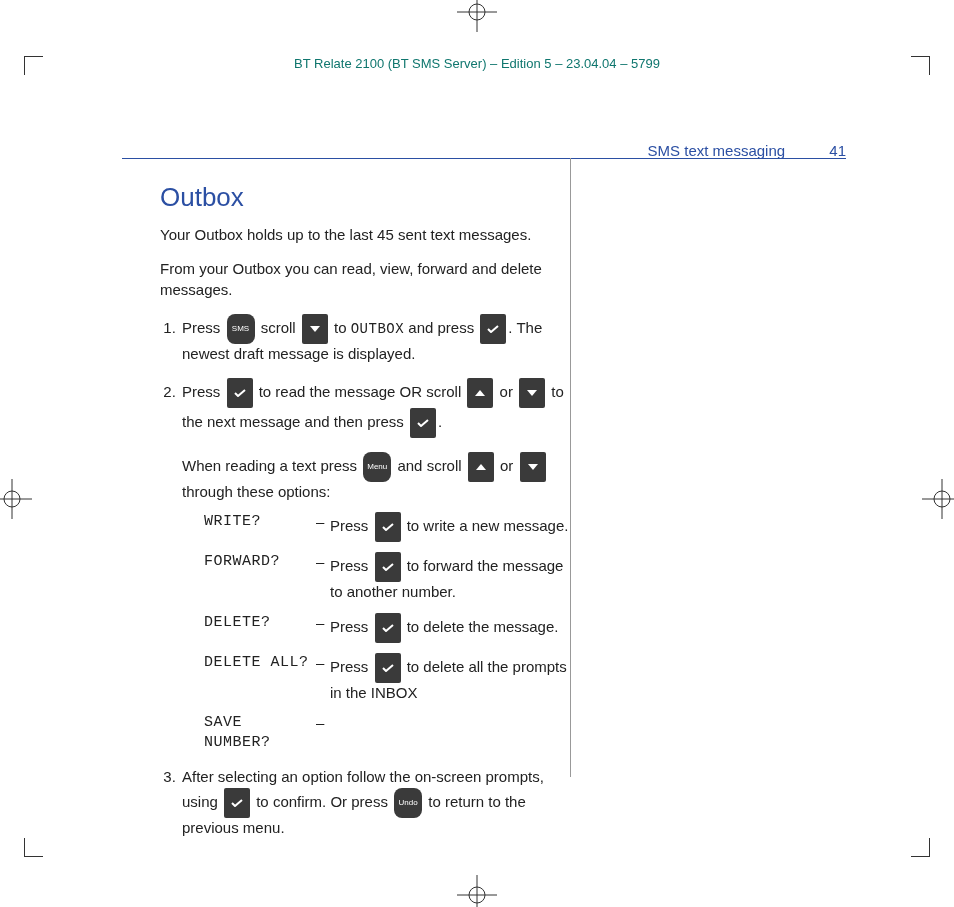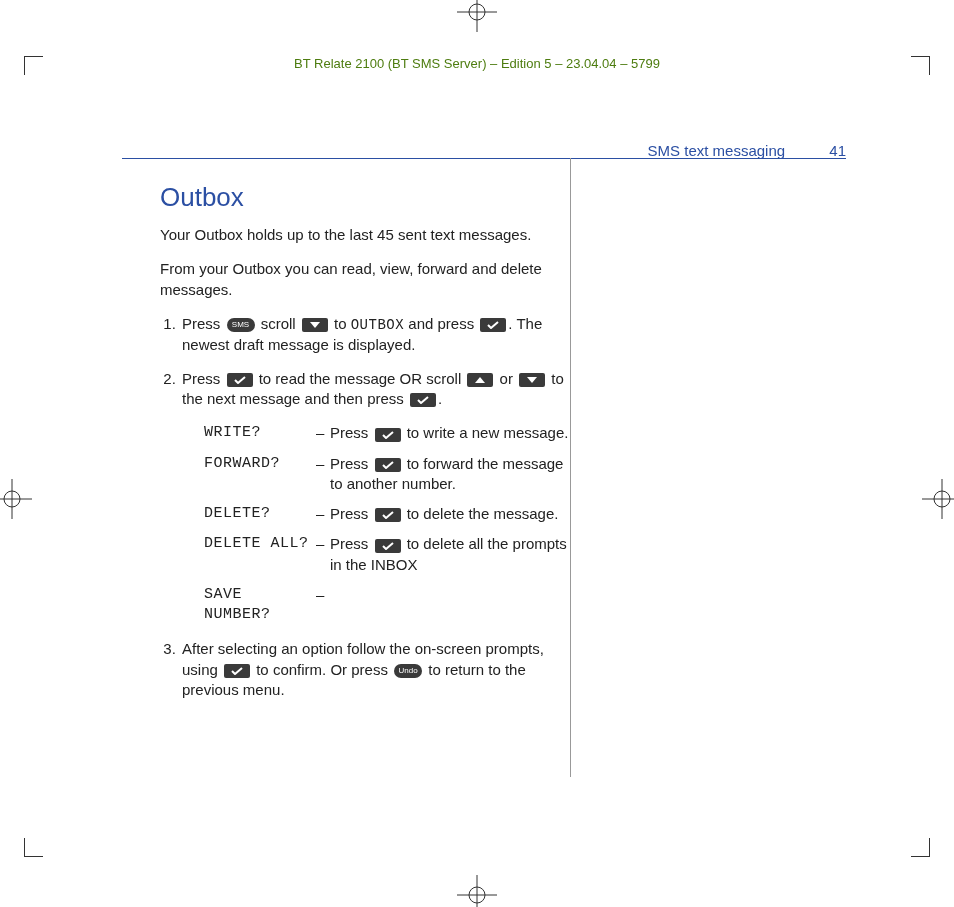--- a/index.html
+++ b/index.html
@@ -1,17 +1,17 @@
 <!DOCTYPE html>
 <html><head>
 <meta charset="utf-8">
 <style>
   html,body{margin:0;padding:0;background:#fff;font-family:"Segoe UI",Arial,sans-serif;color:#222;}
   .page{position:relative;width:954px;height:907px;margin:0 auto;}
-  .header-line{position:absolute;top:56px;left:24px;right:24px;font-size:13px;text-align:center;color:#4d7c0f;}
+  .header-line{position:absolute;top:56px;left:24px;right:24px;font-size:13px;text-align:center;color:#0f766e;}
   .corner-nw{position:absolute;top:56px;left:24px;border-top:1px solid #333;border-left:1px solid #333;width:18px;height:18px;}
   .corner-ne{position:absolute;top:56px;right:24px;border-top:1px solid #333;border-right:1px solid #333;width:18px;height:18px;}
   .corner-sw{position:absolute;bottom:50px;left:24px;border-bottom:1px solid #333;border-left:1px solid #333;width:18px;height:18px;}
   .corner-se{position:absolute;bottom:50px;right:24px;border-bottom:1px solid #333;border-right:1px solid #333;width:18px;height:18px;}
   .reg-top{position:absolute;top:-10px;left:50%;transform:translateX(-50%);}
   .reg-bot{position:absolute;bottom:-10px;left:50%;transform:translateX(-50%);}
   .reg-left{position:absolute;left:-10px;top:55%;transform:translateY(-50%);}
   .reg-right{position:absolute;right:-10px;top:55%;transform:translateY(-50%);}
   .regmark svg{display:block;}
   .running-head{position:absolute;top:142px;right:108px;font-size:15px;}
@@ -22,21 +22,21 @@
   .content{position:absolute;top:180px;left:138px;width:420px;font-size:15px;line-height:1.35;margin-left:22px;}
   h1{color:#2b4fa3;font-weight:400;font-size:26px;margin:0 0 10px 0;}
   p{margin:0 0 14px 0;}
   ol{padding-left:20px;margin:0;}
   ol li{margin-bottom:14px;padding-left:2px;}
   .opts{margin:10px 0 14px 22px;}
   .opt-row{display:flex;align-items:flex-start;margin-bottom:10px;}
   .opt-label{font-family:"Courier New",monospace;letter-spacing:0.5px;font-size:15px;width:112px;flex-shrink:0;}
   .opt-dash{flex-shrink:0;width:14px;}
   .opt-desc{flex:1;}
-  .key{display:inline-flex;align-items:center;justify-content:center;vertical-align:middle;height:14px;min-width:22px;padding:0 2px;border-radius:2px;background:#3a3a3a;color:#fff;font-size:8px;line-height:14px;margin:0 2px;}
+  .key{display:inline-flex;align-items:center;justify-content:center;vertical-align:middle;height:30px;min-width:22px;padding:0 2px;border-radius:2px;background:#3a3a3a;color:#fff;font-size:8px;line-height:14px;margin:0 2px;}
   .key.oval{border-radius:8px;min-width:24px;}
   .key svg{display:block;}
   .lcd{font-family:"Courier New",monospace;letter-spacing:0.5px;font-size:14px;}
 </style>
 </head>
 <body>
 
 <div class="page">
 
   <div class="header-line">BT Relate 2100 (BT SMS Server) – Edition 5 – 23.04.04 – 5799</div>
@@ -113,20 +113,31 @@
             </span><span> or </span><span class="key">
               <svg width="12" height="8">
                 <polygon points="1,1 11,1 6,7" fill="#fff"></polygon>
               </svg>
             </span><span> to the next message and then press </span><span class="key">
               <svg width="14" height="8">
                 <polyline points="2,4 5,7 12,1" fill="none" stroke="#fff" stroke-width="2"></polyline>
               </svg>
             </span><span>.</span>
         </p>
+        <p style="margin:0 0 10px 0;">
+          <span>When reading a text press </span><span class="key oval">Menu</span><span> and scroll </span><span class="key">
+              <svg width="12" height="8">
+                <polygon points="6,1 11,7 1,7" fill="#fff"></polygon>
+              </svg>
+            </span><span> or </span><span class="key">
+              <svg width="12" height="8">
+                <polygon points="1,1 11,1 6,7" fill="#fff"></polygon>
+              </svg>
+            </span><span> through these options:</span>
+        </p>
 
         <div class="opts">
           <div class="opt-row">
             <span class="opt-label">WRITE?</span>
             <span class="opt-dash">–</span>
             <span class="opt-desc"><span>Press </span><span class="key">
                   <svg width="14" height="8">
                     <polyline points="2,4 5,7 12,1" fill="none" stroke="#fff" stroke-width="2"></polyline>
                   </svg>
                 </span><span> to write a new message.</span></span>

